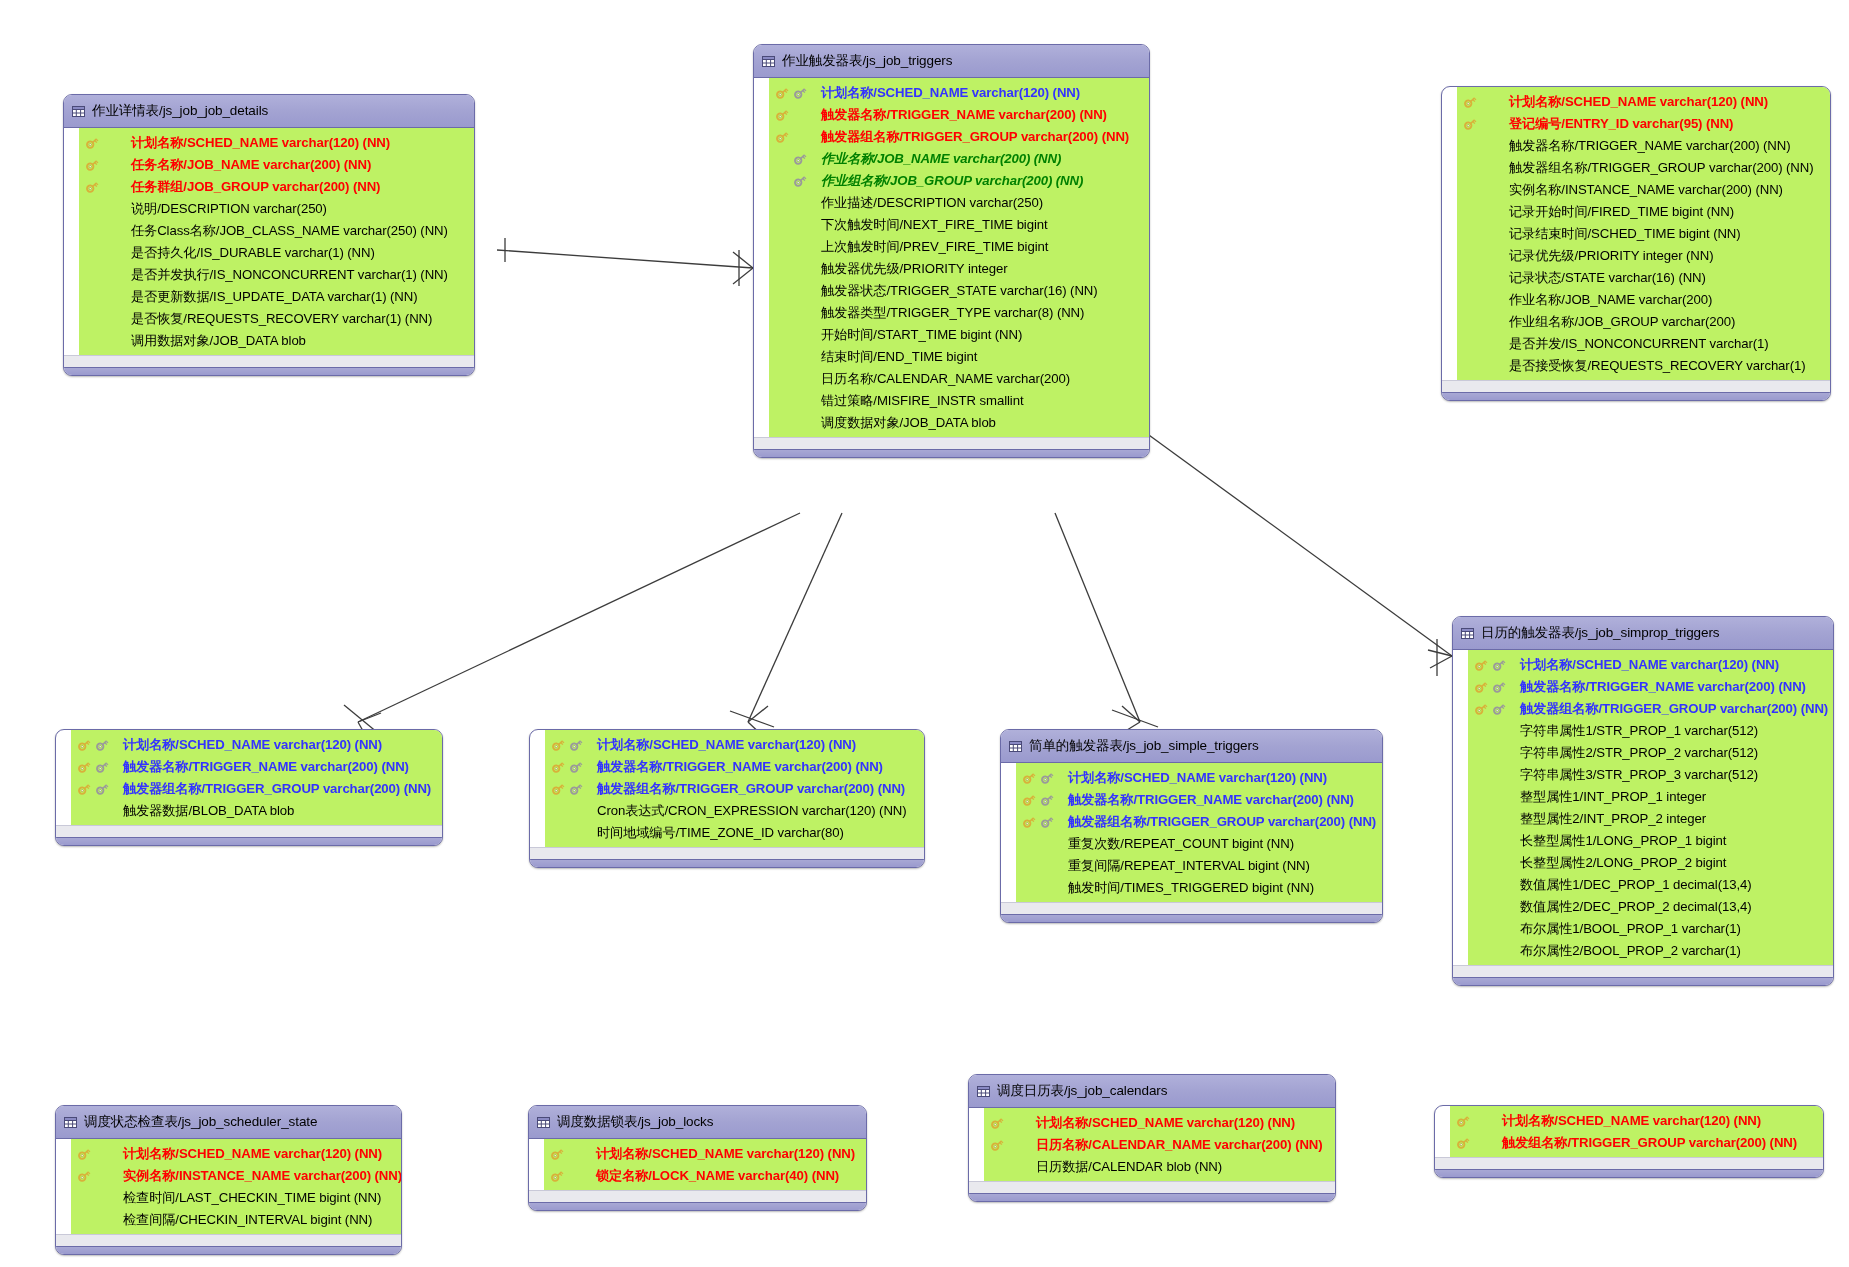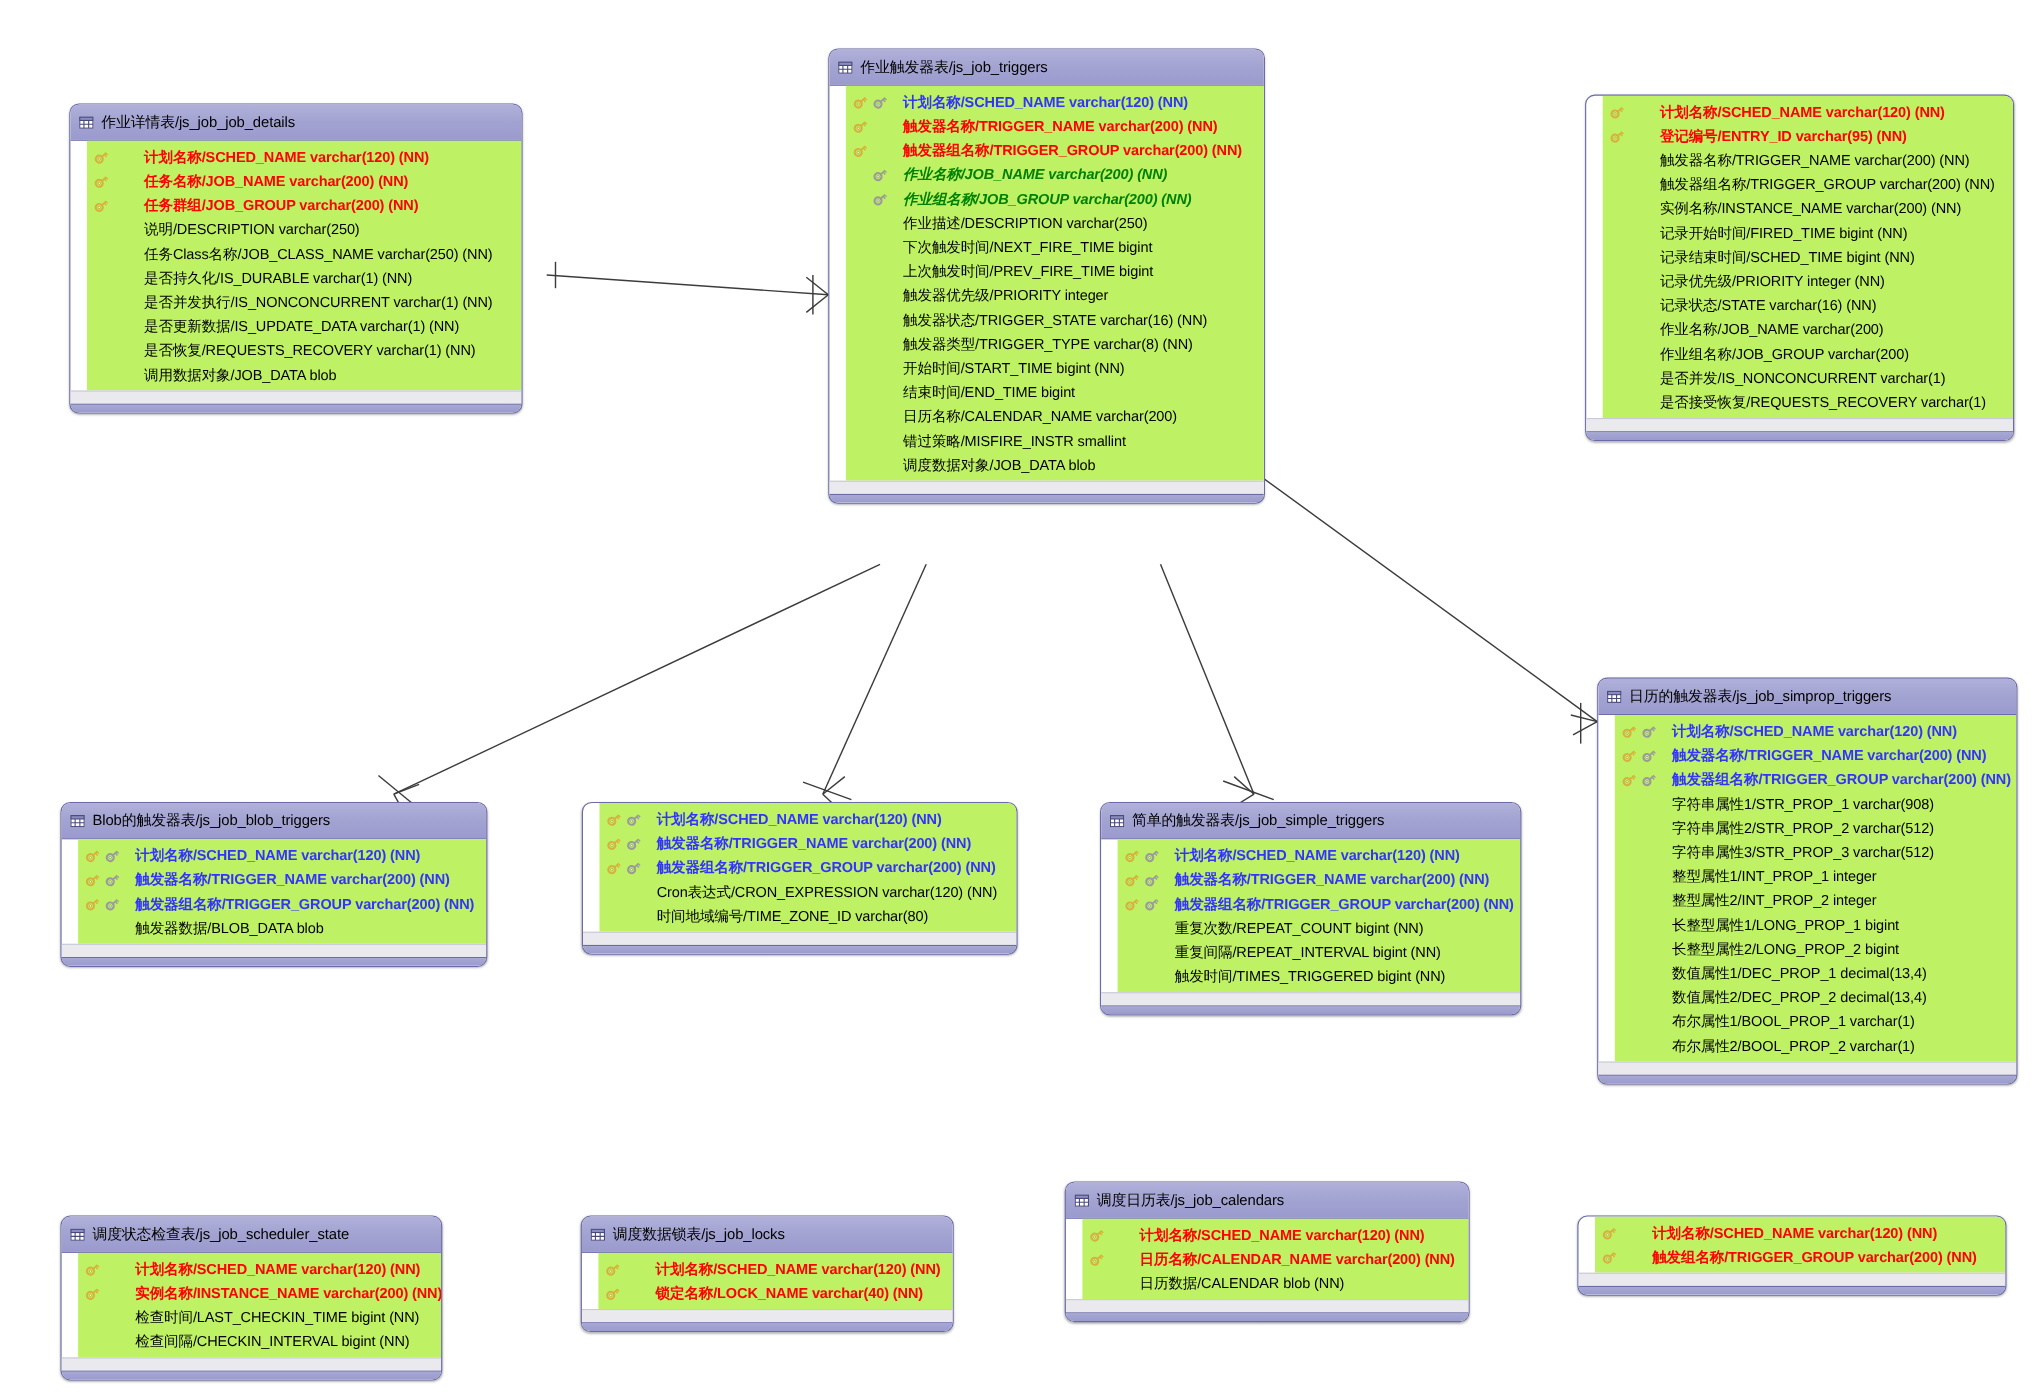--- a/index.html
+++ b/index.html
@@ -622,21 +622,21 @@
               </g>
             </svg>
           </span>
           <span class="attr-text pkfk">触发器组名称/TRIGGER_GROUP varchar(200) (NN)</span>
         </div>
         <div class="attr">
           <span class="keycell">
             <span class="key-spacer"></span>
             <span class="key-spacer"></span>
           </span>
-          <span class="attr-text plain">字符串属性1/STR_PROP_1 varchar(908)</span>
+          <span class="attr-text plain">字符串属性1/STR_PROP_1 varchar(512)</span>
         </div>
         <div class="attr">
           <span class="keycell">
             <span class="key-spacer"></span>
             <span class="key-spacer"></span>
           </span>
           <span class="attr-text plain">字符串属性2/STR_PROP_2 varchar(512)</span>
         </div>
         <div class="attr">
           <span class="keycell">
@@ -699,30 +699,20 @@
             <span class="key-spacer"></span>
             <span class="key-spacer"></span>
           </span>
           <span class="attr-text plain">布尔属性2/BOOL_PROP_2 varchar(1)</span>
         </div>
       </div>
       <div class="ent-footer"></div>
       <div class="ent-footer2"></div>
     </div>
     <div class="entity" style="left: 55px; top: 729px; width: 388px;">
-      <div class="ent-header">
-        <svg class="tbl-icon" viewBox="0 0 13 11">
-          <rect x="0.5" y="0.5" width="12" height="10" fill="#ffffff" stroke="#4a4a78"></rect>
-          <rect x="0.5" y="0.5" width="12" height="3" fill="#8a8ac4" stroke="#4a4a78"></rect>
-          <line x1="4.3" y1="3.5" x2="4.3" y2="10.5" stroke="#4a4a78"></line>
-          <line x1="8.6" y1="3.5" x2="8.6" y2="10.5" stroke="#4a4a78"></line>
-          <line x1="0.5" y1="7" x2="12.5" y2="7" stroke="#4a4a78"></line>
-        </svg>
-        <span class="ent-title">Blob的触发器表/js_job_blob_triggers</span>
-      </div>
       <div class="ent-body">
         <div class="attr">
           <span class="keycell">
             <svg class="key-ico" viewBox="0 0 14 14">
               <g transform="rotate(-42 7 7)">
                 <circle cx="4.6" cy="7" r="3.2" fill="none" stroke="#d8b13a" stroke-width="1.9"></circle>
                 <circle cx="4.6" cy="7" r="1.05" fill="#ffffff" stroke="#9c7c14" stroke-width="0.5"></circle>
                 <rect x="7.2" y="6.25" width="6.0" height="1.6" fill="#d8b13a"></rect>
                 <rect x="10.1" y="7.6" width="1.35" height="2.3" fill="#d8b13a"></rect>
                 <rect x="12.2" y="7.6" width="1.2" height="1.8" fill="#d8b13a"></rect>

